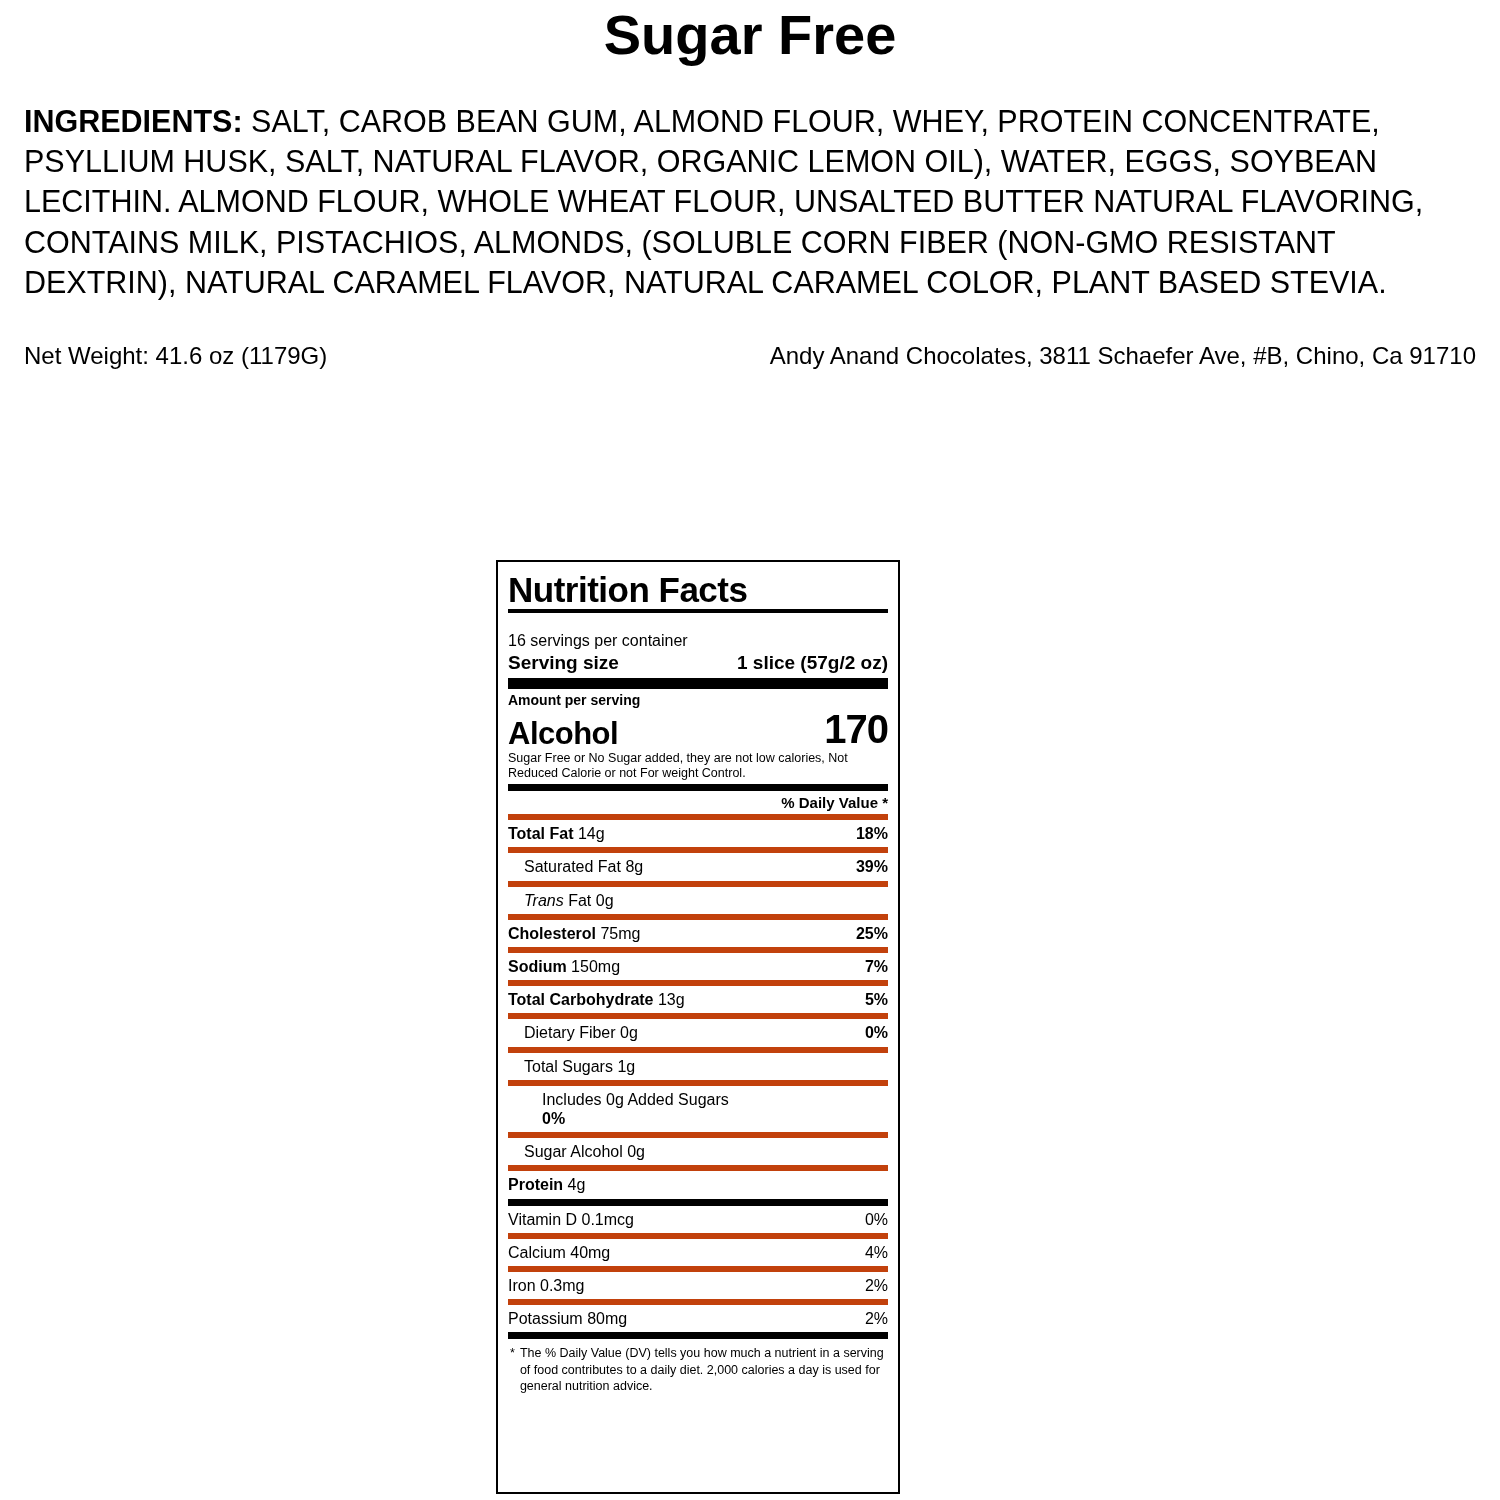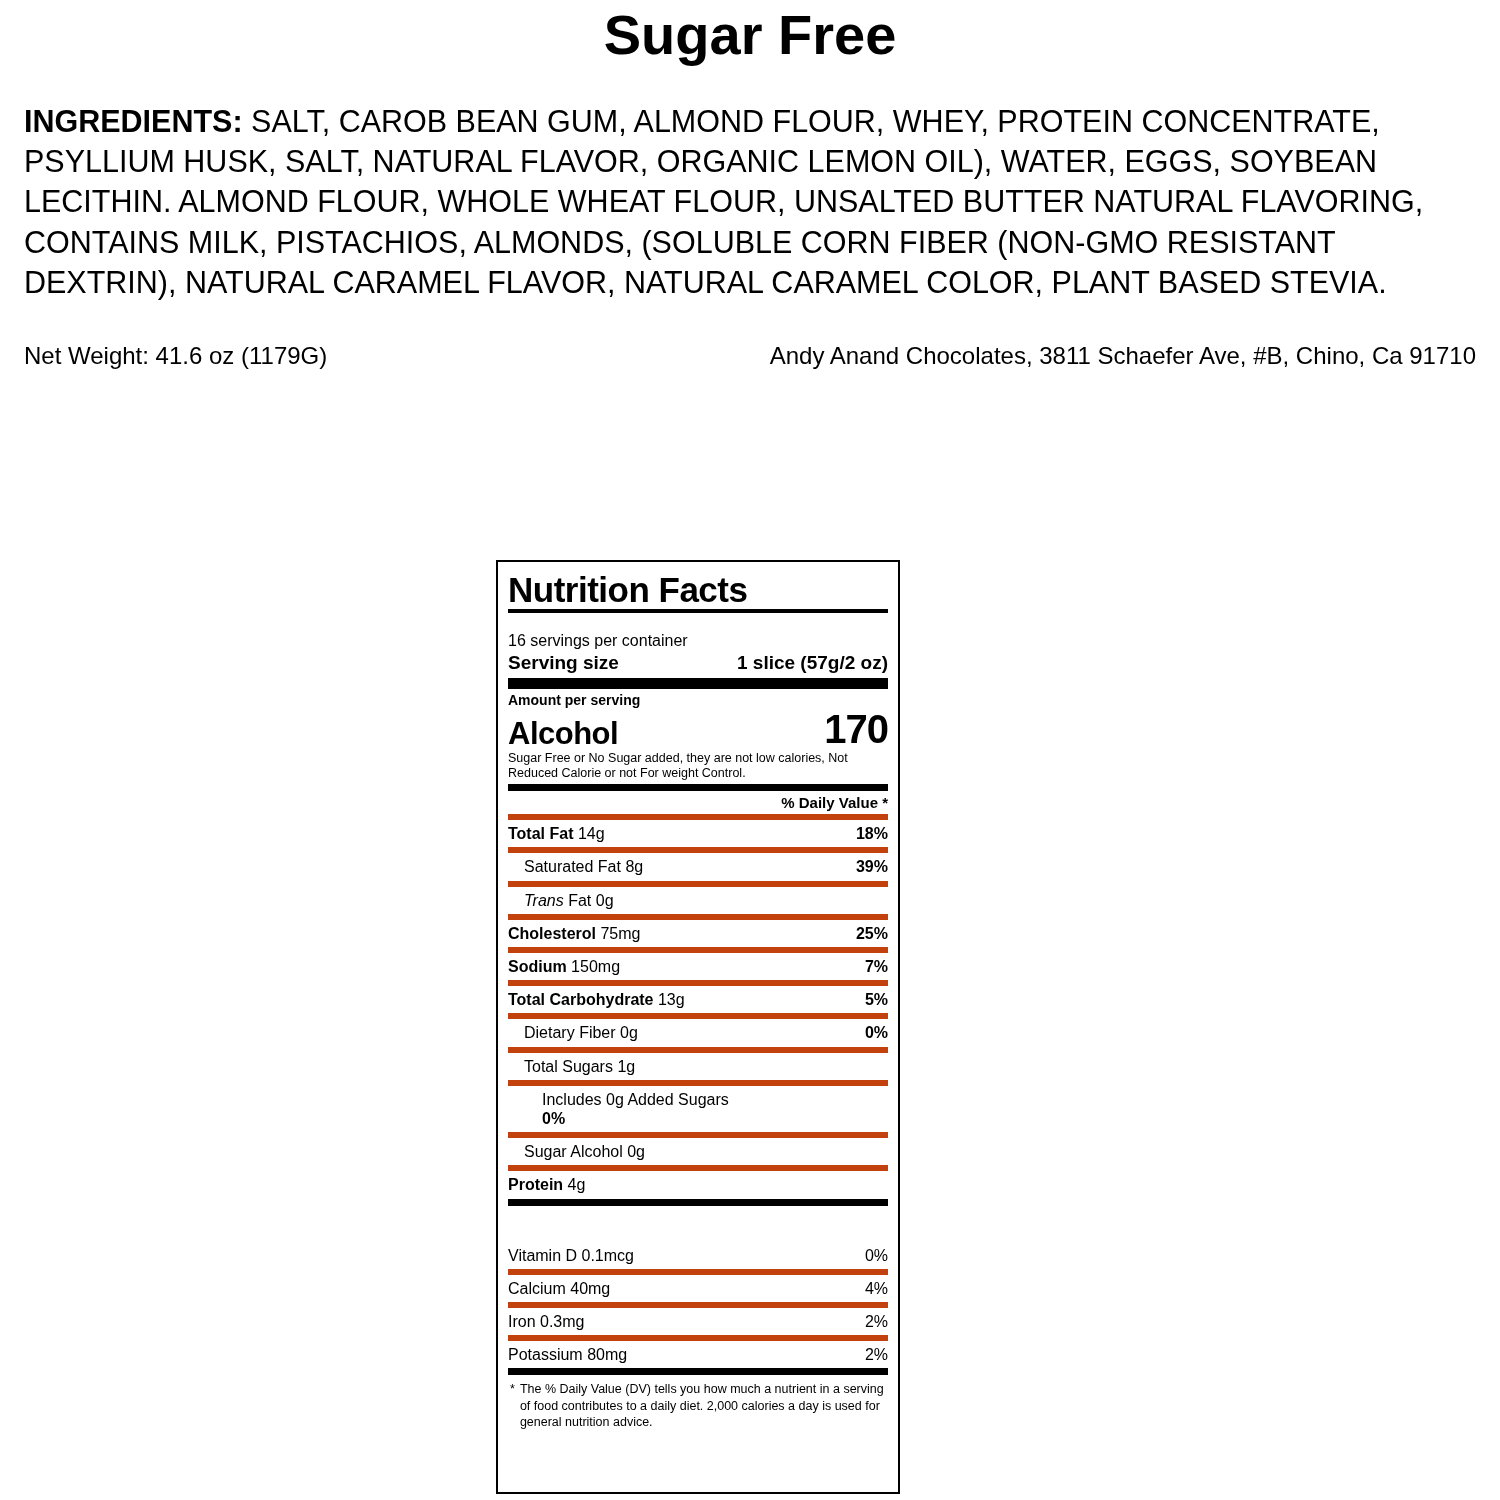--- a/index.html
+++ b/index.html
@@ -139,21 +139,21 @@
     padding: 3px 0 2px 0;
   }
 
   .nf-row {
     display: flex;
     justify-content: space-between;
     padding: 4px 0 4px 0;
     font-size: 16px;
     border-top: 6px solid #c2410c;
   }
-  .nf-row.no-border { border-top: none; margin-top: 36px; }
+  .nf-row.no-border { border-top: none; }
   .nf-row .lbl b { font-weight: bold; }
   .nf-row .lbl i { font-style: italic; }
   .nf-row .pct { font-weight: bold; }
   .indent-1 { padding-left: 16px; gap: 36px; }
   .indent-2 { padding-left: 34px; flex-direction: column; }
 
   .nf-footnote {
     font-size: 12.5px;
     line-height: 1.3;
     padding: 6px 2px 0 2px;

